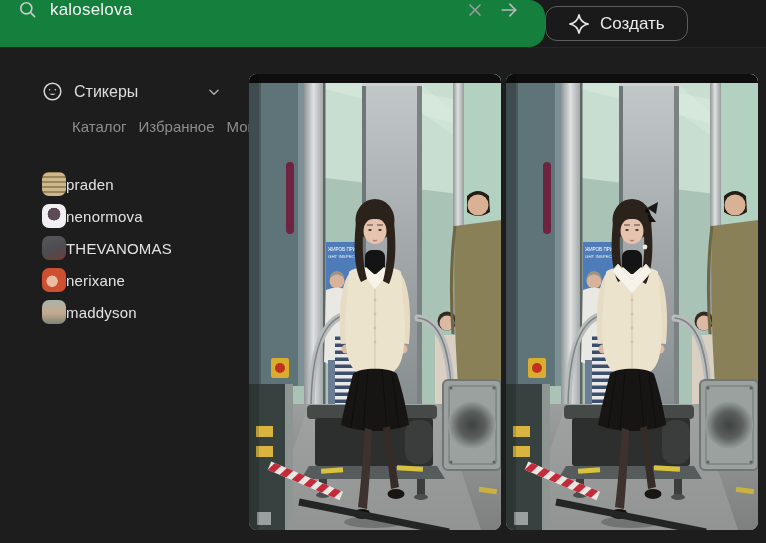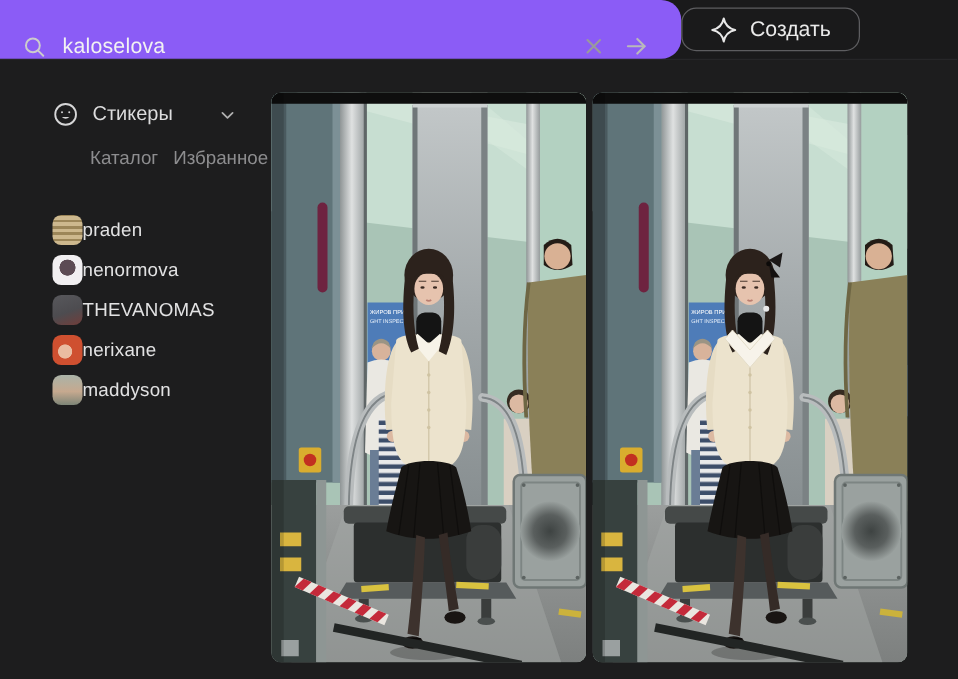--- a/index.html
+++ b/index.html
@@ -8,40 +8,40 @@
     background:#1d1d1e;
     font-family:"Liberation Sans", sans-serif;
     color:#e6e6e6;
     -webkit-font-smoothing:antialiased;
   }
   .topbar{
     height:48px;background:#1a1a1b;display:flex;align-items:center;
     border-bottom:1px solid #262628;box-sizing:border-box;
   }
   .searchfield{
-    width:545px;height:47px;background:#8b5cf6;
+    width:545px;height:47px;background:#15803d;
     border-radius:0 16px 16px 0;
-    display:flex;align-items:flex-end;box-sizing:border-box;
+    display:flex;align-items:flex-start;box-sizing:border-box;
     padding:0 18px 0 18px;flex:none;
   }
   .search-icon{flex:none;width:19px;height:19px}
   .query{
     flex:1;margin-left:13px;font-size:17px;letter-spacing:.2px;color:#f2f2f2;
     white-space:nowrap;overflow:hidden;
   }
   .sf-actions{display:flex;align-items:center;gap:14px;margin-right:8px}
   .icon-btn{width:20px;height:20px;cursor:pointer;flex:none}
   .create{
     height:35px;padding:0 22px;
     border:1px solid #5d5d60;border-radius:12px;background:transparent;
     color:#eaeaea;font-size:17px;font-family:inherit;
     display:flex;align-items:center;gap:10px;cursor:pointer;
   }
   .content{display:flex;height:495px}
-  .sidebar{width:217px;flex:none;padding-top:33px;box-sizing:border-box}
+  .sidebar{width:249px;flex:none;padding-top:33px;box-sizing:border-box}
   .section-head{
     display:flex;align-items:center;margin:0 28px 0 42px;gap:11px;cursor:pointer;
   }
   .section-head .label{flex:1;font-size:16px;color:#dcdcdd}
   .sublinks{display:flex;flex-direction:row;margin:16px 0 0 72px;gap:12px}
   .sublinks a{font-size:15px;line-height:18px;color:#8d8d8f;text-decoration:none;cursor:pointer}
   .channels{display:flex;flex-direction:column;margin:36px 0 0 42px;gap:8px}
   .channel{display:flex;align-items:center;cursor:pointer}
   .avatar{width:24px;height:24px;border-radius:7px;flex:none;background:#555}
   .cname{font-size:15px;color:#e2e2e3;letter-spacing:.2px}

